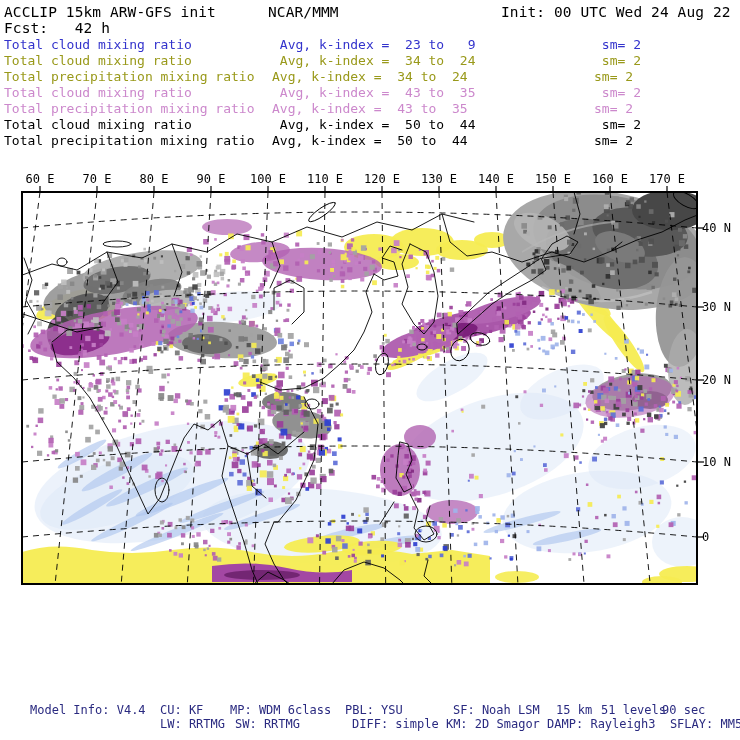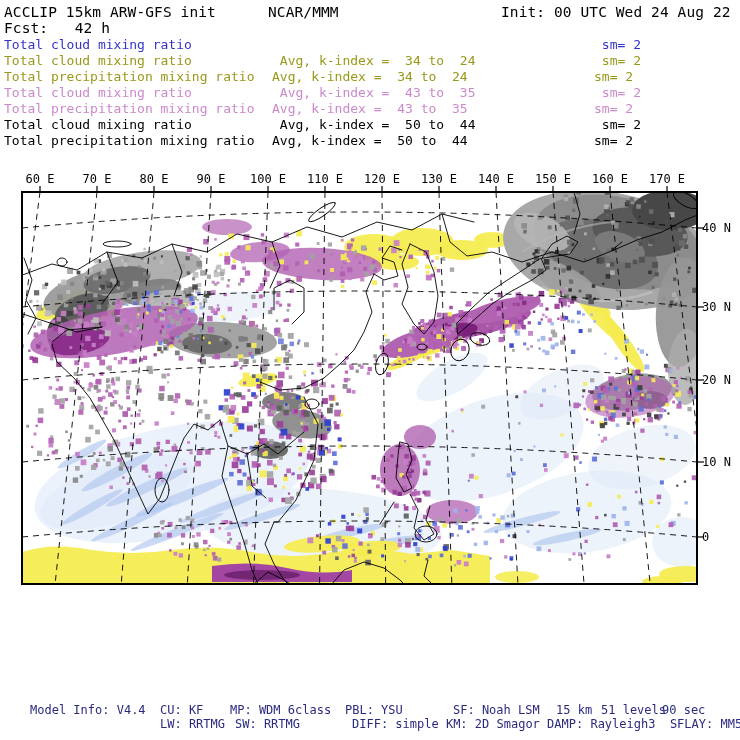--- a/index.html
+++ b/index.html
@@ -20,20 +20,21 @@
 <body>
 
 <div id="page">
 
   <span class="abs hdr" style="left:4px;top:4px">ACCLIP 15km ARW-GFS init</span>
   <span class="abs hdr" style="left:268px;top:4px">NCAR/MMM</span>
   <span class="abs hdr" style="left:501px;top:4px">Init: 00 UTC Wed 24 Aug 22</span>
   <span class="abs hdr" style="left:4px;top:20px">Fcst:   42 h</span>
 
   <span class="abs leg c-blue" style="left:4px;top:37px">Total cloud mixing ratio</span>
+  <span class="abs leg c-blue" style="left:272px;top:37px"> Avg, k-index =  23 to   9</span>
   <span class="abs leg c-blue" style="left:594px;top:37px"> sm= 2</span>
 
   <span class="abs leg c-olive" style="left:4px;top:53px">Total cloud mixing ratio</span>
   <span class="abs leg c-olive" style="left:272px;top:53px"> Avg, k-index =  34 to  24</span>
   <span class="abs leg c-olive" style="left:594px;top:53px"> sm= 2</span>
 
   <span class="abs leg c-olive" style="left:4px;top:69px">Total precipitation mixing ratio</span>
   <span class="abs leg c-olive" style="left:272px;top:69px">Avg, k-index =  34 to  24</span>
   <span class="abs leg c-olive" style="left:594px;top:69px">sm= 2</span>
 

